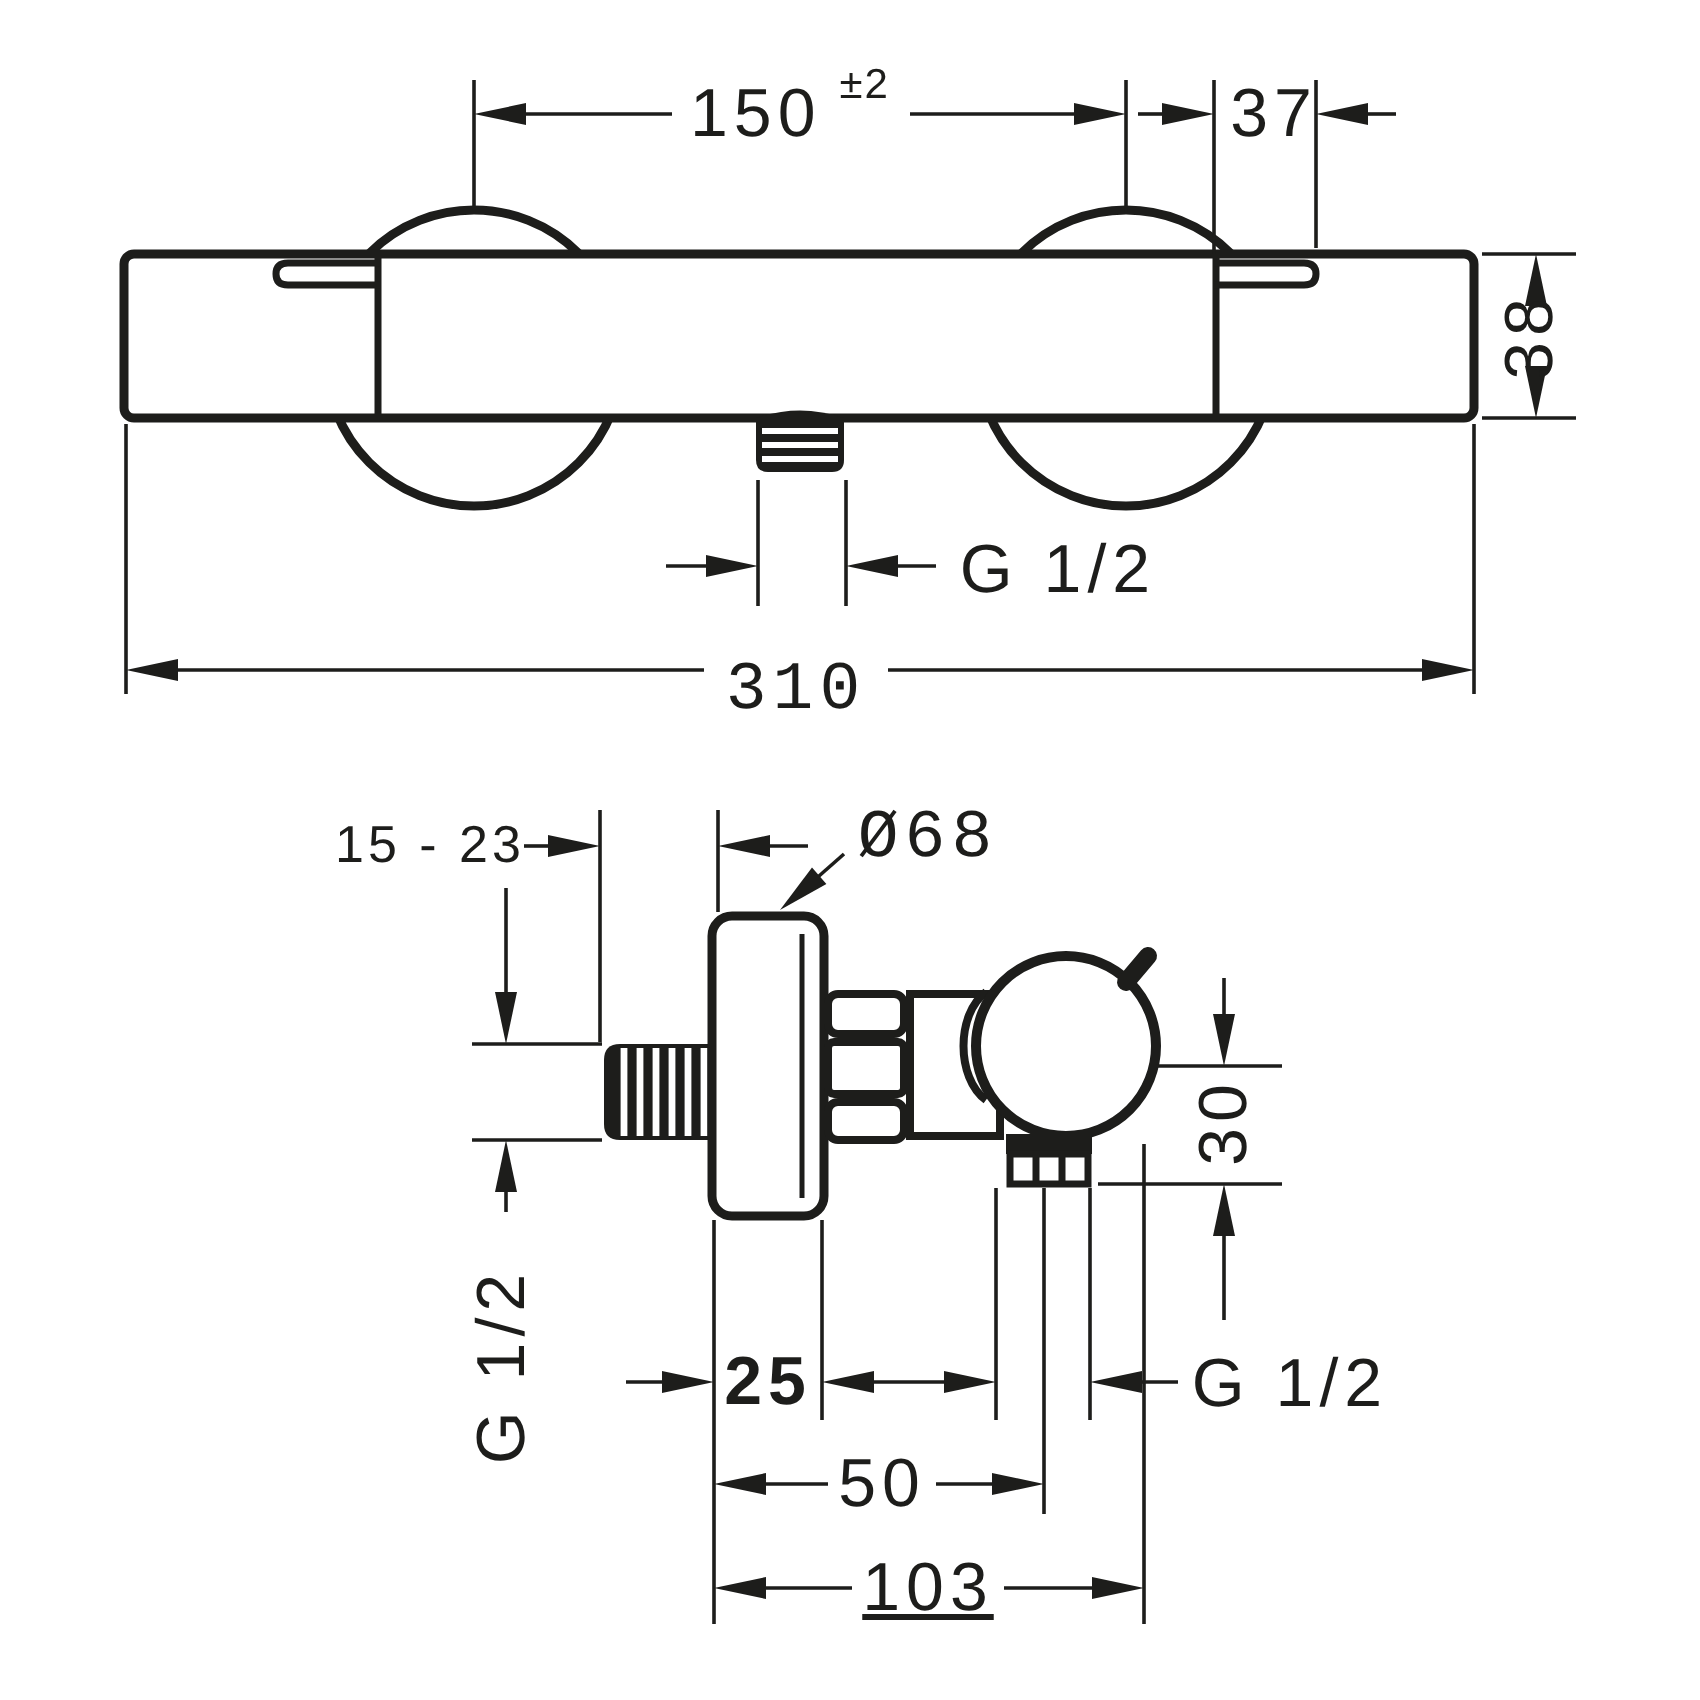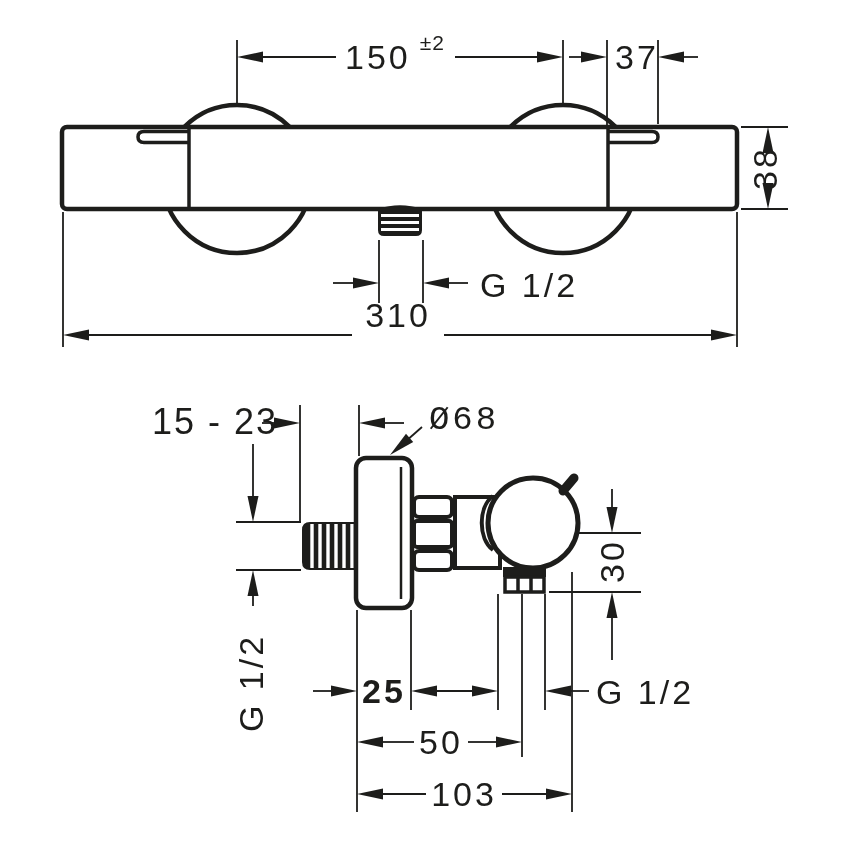--- a/index.html
+++ b/index.html
@@ -8,21 +8,21 @@
     font-family:"Liberation Sans",sans-serif;color:#1d1d1b;
   }
   .canvas svg{position:absolute;left:0;top:0;}
   .lbl{
     position:absolute;white-space:nowrap;
     font-size:34px;letter-spacing:3px;line-height:1;
     transform:translate(-50%,-50%);
     color:#1d1d1b;
   }
   .lbl.rot{transform:translate(-50%,-50%) rotate(-90deg);}
-  .lbl.small{font-size:36px;letter-spacing:2px;}
+  .lbl.small{font-size:26px;letter-spacing:2px;}
   .tol{font-size:21px;letter-spacing:1px;position:relative;top:-8px;margin-left:9px;}
   .dimgroup{display:inline-flex;align-items:flex-start;}
 </style>
 </head>
 <body>
 
 <div class="canvas">
 
   <svg width="850" height="850" viewBox="0 0 850 850">
     <g fill="none" stroke="#1d1d1b">
@@ -173,31 +173,31 @@
       <span>150</span>
       <span class="tol">±2</span>
     </div>
 
   <div class="lbl" style="left:637px;top:57px;">37</div>
 
   <div class="lbl rot" style="left:765px;top:168px;">38</div>
 
   <div class="lbl" style="left:529px;top:285px;">G 1/2</div>
 
-  <div class="lbl" style="left:398px;top:315px;">310</div>
+  <div class="lbl" style="left:398px;top:346px;font-family:Liberation Mono, monospace;">310</div>
 
   <div class="lbl small" style="left:215px;top:422px;">15 - 23</div>
 
   <div class="lbl" style="left:464px;top:420px;font-family:Liberation Mono, monospace;">Ø68</div>
 
   <div class="lbl rot" style="left:251px;top:683px;">G 1/2</div>
 
   <div class="lbl" style="left:384px;top:691px;font-weight:bold;">25</div>
 
   <div class="lbl" style="left:645px;top:692px;">G 1/2</div>
 
   <div class="lbl rot" style="left:612px;top:561px;">30</div>
 
   <div class="lbl" style="left:441px;top:742px;">50</div>
 
-  <div class="lbl" style="left:464px;top:794px;">103</div>
+  <div class="lbl" style="left:464px;top:794px;text-decoration:underline;">103</div>
 
 </div>
 
 </body></html>

